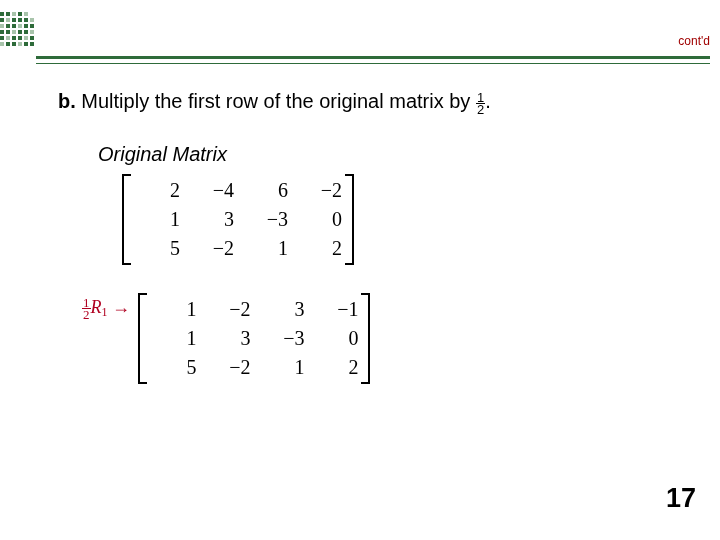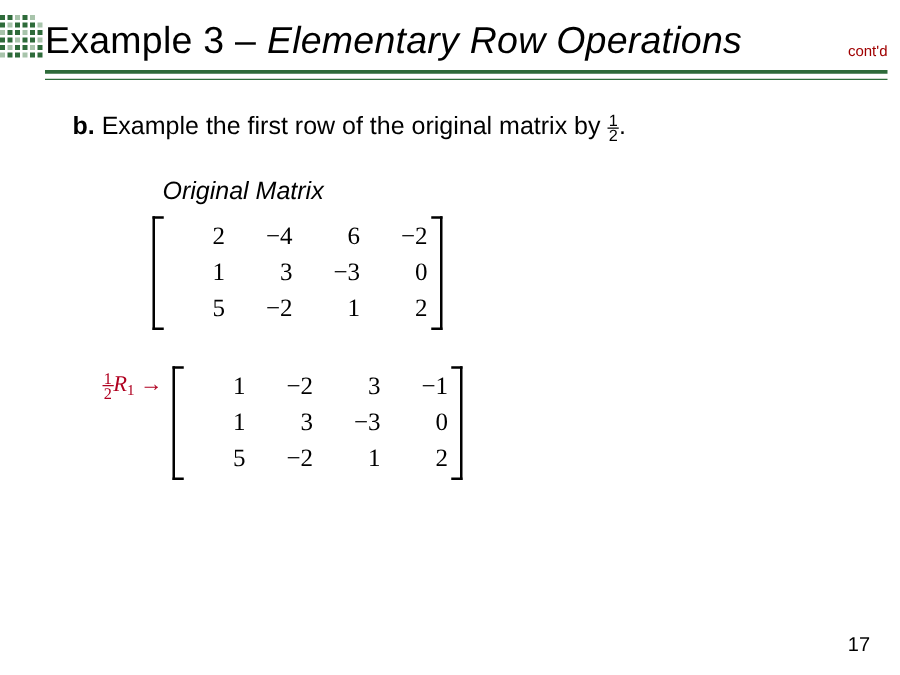--- a/index.html
+++ b/index.html
@@ -79,21 +79,21 @@
     vertical-align: -6px;
     font-size: 13px;
     line-height: 11px;
     text-align: center;
   }
   .frac .n { border-bottom: 1px solid #000; padding: 0 1px; }
   .frac .d { padding: 0 1px; }
   .subhead {
     font-style: italic;
     font-size: 20px;
-    margin: 10px 0 8px 72px;
+    margin: 10px 0 8px 40px;
   }
   .matrix-wrap {
     margin-left: 64px;
     margin-bottom: 24px;
   }
   .matrix {
     display: inline-block;
     position: relative;
     padding: 2px 8px;
   }
@@ -124,24 +124,24 @@
     margin-right: 4px;
     font-family: "Times New Roman", serif;
     font-size: 18px;
     color: #b00020;
   }
   .row-op .frac .n { border-bottom-color: #b00020; }
   .row-op .sub { font-size: 12px; vertical-align: -3px; }
   .arrow { font-size: 18px; }
   .pagenum {
     position: absolute;
-    bottom: 14px;
+    bottom: 26px;
     right: 24px;
-    font-size: 16px;
-    font-weight: normal;
+    font-size: 27px;
+    font-weight: bold;
   }
 </style>
 </head>
 <body>
 
 <div class="logo">
   <div class="logo-grid">
     <span></span>
       <span></span>
       <span class="faded"></span>
@@ -175,30 +175,27 @@
     <span class="faded"></span>
       <span></span>
       <span></span>
       <span class="faded"></span>
       <span></span>
       <span></span>
   </div>
 </div>
 
 <div class="title-row">
-  <span class="title">
-    <span>Example 3 – </span><span class="ital">Elementary Row Operations</span>
-  </span>
   <span class="contd">cont'd</span>
 </div>
 <div class="underline"></div>
 
 <div class="body">
   <div class="instr">
-    <b>b.</b><span> Example the first row of the original matrix by </span><span class="frac"><div class="n">1</div><div class="d">2</div></span><span>.</span>
+    <b>b.</b><span> Multiply the first row of the original matrix by </span><span class="frac"><div class="n">1</div><div class="d">2</div></span><span>.</span>
   </div>
 
   <div class="subhead">Original Matrix</div>
   <div class="matrix-wrap">
     <div class="matrix">
       <div class="bracket-l"></div>
       <div class="bracket-r"></div>
       <table>
         <tbody>
             <tr>

